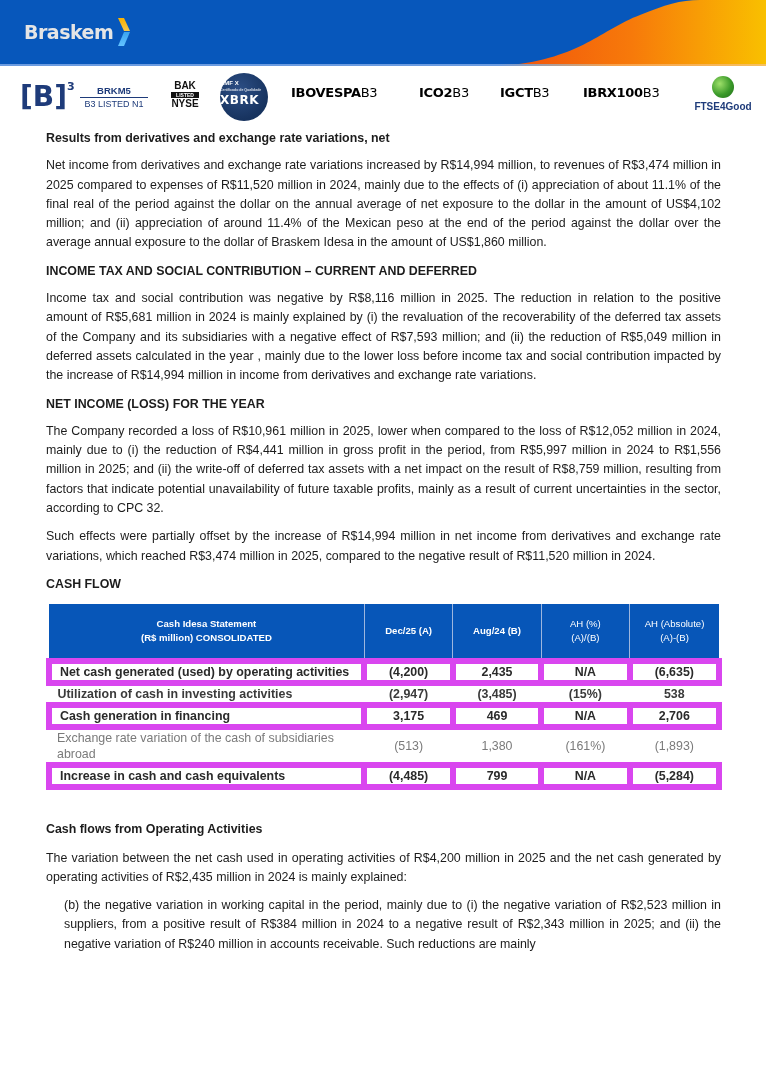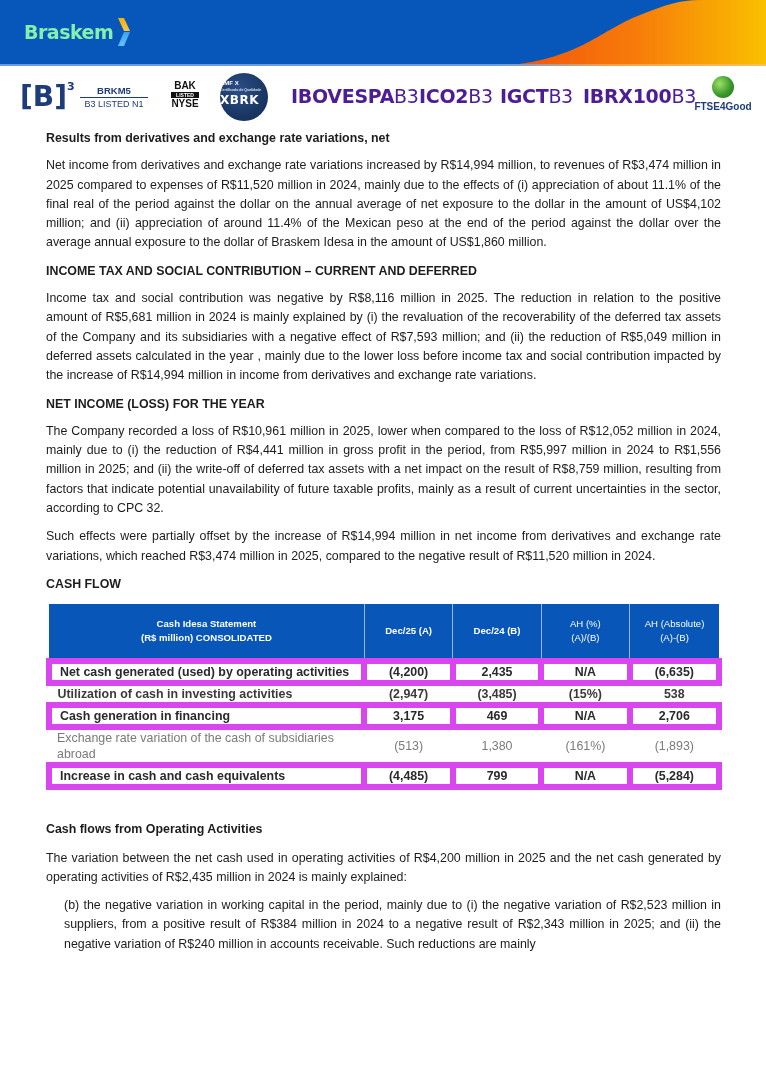--- a/index.html
+++ b/index.html
@@ -15,21 +15,21 @@
     position: absolute; left: 0; top: 0; width: 766px; height: 66px;
   }
   .banner .bottom-line {
     position: absolute; left: 0; top: 64px; width: 766px; height: 2px;
     background: linear-gradient(90deg, #6b9be0 0%, #6b9be0 65%, #f7a04a 80%, #f5c060 100%);
   }
   .brand {
     position: absolute; left: 24px; top: 17px; display: flex; align-items: center; gap: 4px;
   }
   .brand-text {
-    color: #86efac; font-family: "DejaVu Sans", sans-serif; font-weight: bold;
+    color: #e5e5e5; font-family: "DejaVu Sans", sans-serif; font-weight: bold;
     font-size: 19px; letter-spacing: -0.5px;
   }
 
   
   .logos {
     position: absolute; left: 0; top: 68px; width: 766px; height: 52px;
   }
   .logo { position: absolute; }
   .b3 { left: 20px; top: 12px; color: #1e3b7a; font-weight: bold; font-size: 28px; font-family: "DejaVu Sans", sans-serif; }
   .b3 sup { font-size: 11px; position: relative; top: -6px; }
@@ -39,21 +39,21 @@
   .bak { left: 171px; top: 13px; width: 28px; text-align: center; color: #111; font-weight: bold; font-size: 10px; line-height: 10px; }
   .bak .mid { background: #111; color: #fff; font-size: 5px; line-height: 6px; margin: 1px 0; }
   .xbrk {
     left: 220px; top: 5px; width: 48px; height: 48px; border-radius: 50%;
     background: radial-gradient(circle at 40% 35%, #2d4f86 0%, #17335f 70%);
     color: #fff; text-align: left; font-weight: bold;
   }
   .xbrk .x1 { font-size: 6px; margin-top: 7px; }
   .xbrk .x2 { font-size: 3.5px; margin-top: 2px; opacity: 0.8; }
   .xbrk .x3 { font-size: 12px; margin-top: 1px; font-family: "DejaVu Sans", sans-serif; letter-spacing: 0.5px; }
-  .idx { top: 17px; color: #4c1d95; font-size: 19px; font-family: "DejaVu Sans", sans-serif; letter-spacing: -0.3px; }
+  .idx { top: 17px; color: #000000; font-size: 13px; font-family: "DejaVu Sans", sans-serif; letter-spacing: -0.3px; }
   .idx b { font-weight: bold; }
   .idx span.thin { font-weight: normal; }
   .ibov { left: 291px; }
   .ico2 { left: 419px; }
   .igct { left: 500px; }
   .ibrx { left: 583px; }
   .ftse { left: 692px; top: 8px; width: 62px; text-align: center; }
   .ftse .globe {
     width: 22px; height: 22px; border-radius: 50%; margin: 0 auto;
     background: radial-gradient(circle at 35% 35%, #9ee06a 0%, #3b9a2a 55%, #1f6b17 100%);
@@ -165,21 +165,21 @@
       <col style="width:319px">
         <col style="width:89px">
         <col style="width:89px">
         <col style="width:89px">
         <col style="width:90px">
     </colgroup>
     <thead>
       <tr>
         <th style="font-weight:bold;"><span>Cash Idesa Statement</span><br><span>(R$ million) CONSOLIDATED</span></th>
         <th style="font-weight:bold;"><span>Dec/25 (A)</span></th>
-        <th style="font-weight:bold;"><span>Dec/24 (B)</span></th>
+        <th style="font-weight:bold;"><span>Aug/24 (B)</span></th>
         <th><span>AH (%)</span><br><span>(A)/(B)</span></th>
         <th><span>AH (Absolute)</span><br><span>(A)-(B)</span></th>
       </tr>
     </thead>
     <tbody>
       <tr class="bold">
         <td class="label">Net cash generated (used) by operating activities</td>
         <td>(4,200)</td>
         <td>2,435</td>
         <td>N/A</td>

